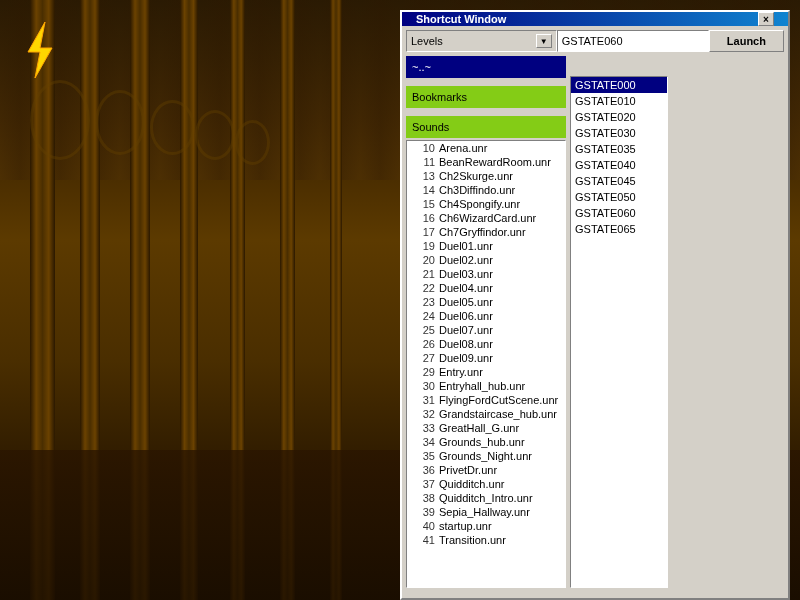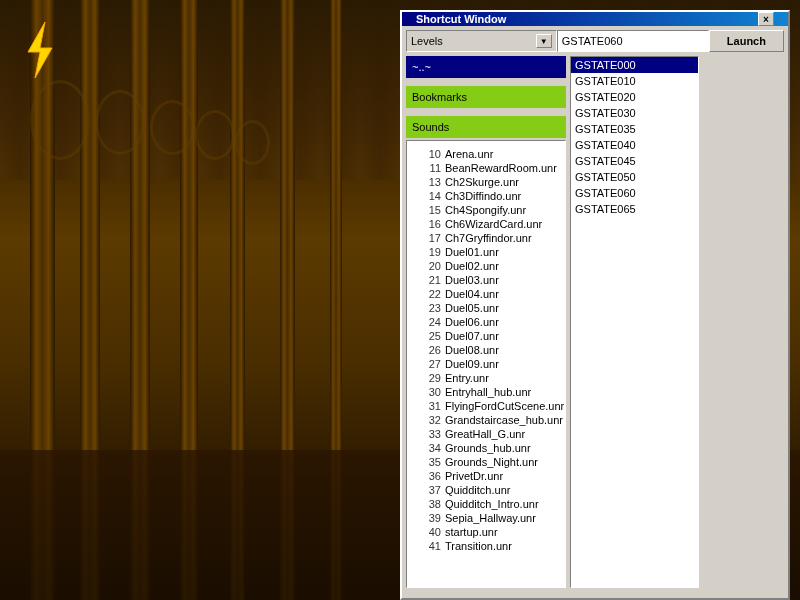--- a/index.html
+++ b/index.html
@@ -199,21 +199,21 @@
       border: 1px solid;
       border-top-color: #808080;
       border-left-color: #808080;
       border-bottom-color: #ffffff;
       border-right-color: #ffffff;
       overflow-y: auto;
       overflow-x: hidden;
     }
 
     .file-list {
-      padding: 6px;
+      padding: 0;
     }
 
     .file-item {
       display: flex;
       padding: 1px 4px;
       font-size: 11px;
       white-space: nowrap;
     }
 
     .file-num {
@@ -223,23 +223,24 @@
       padding-right: 4px;
       flex-shrink: 0;
     }
 
     .file-name {
       color: #000;
     }
 
     
     .right-dropdown {
-      width: 129px;
+      width: 98px;
       display: flex;
       flex-direction: column;
+      margin-top: 20px;
     }
 
     .gstate-list-container {
       flex: 1;
       background: white;
       border: 1px solid;
       border-top-color: #808080;
       border-left-color: #808080;
       border-bottom-color: #ffffff;
       border-right-color: #ffffff;

